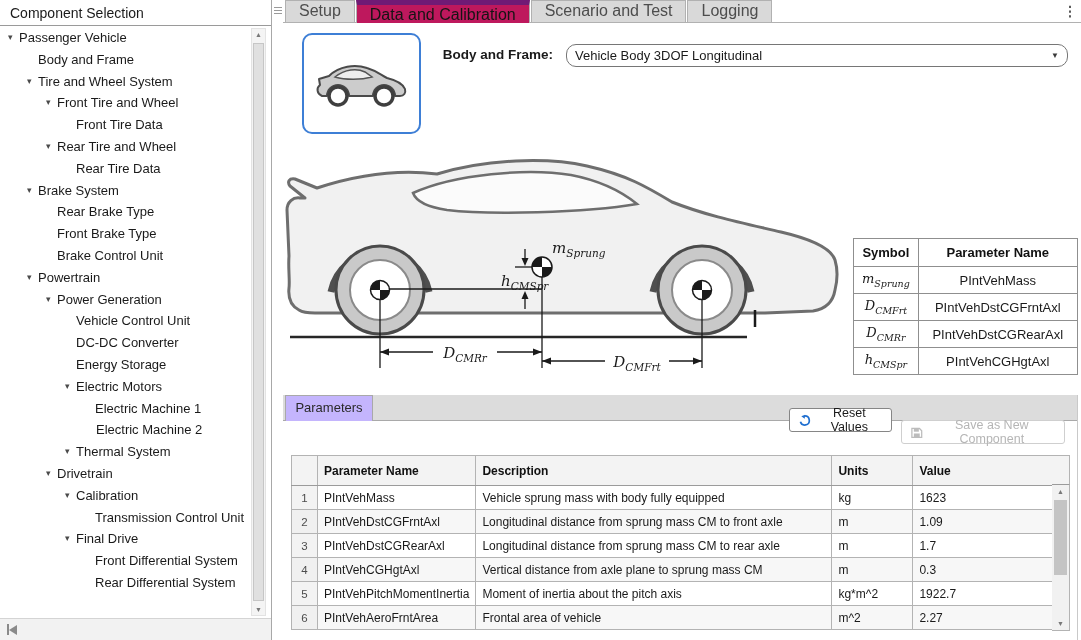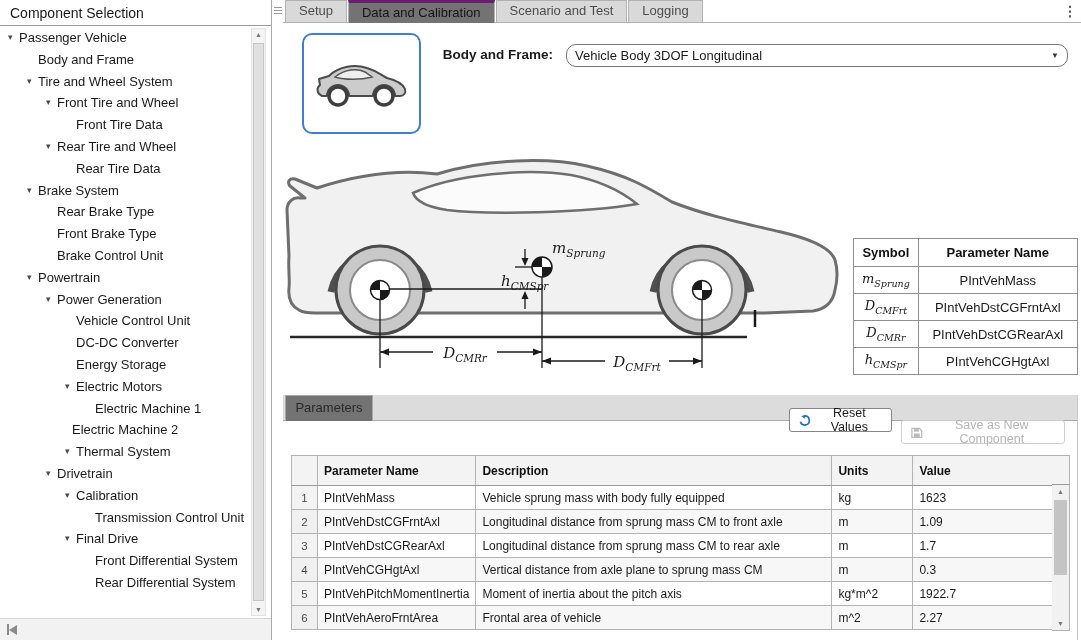--- a/index.html
+++ b/index.html
@@ -27,24 +27,24 @@
     border-bottom:5.5px solid transparent;border-right:8px solid #8a8a8a;}
 
   .splitter{position:absolute;left:271px;top:0;width:1px;height:640px;background:#a8a8a8;}
   .splitter-grip{position:absolute;left:274px;top:5px;width:8px;}
   .splitter-grip i{display:block;height:1px;background:#9a9a9a;margin:2px 0;}
 
   
   .tabstrip{position:absolute;left:283px;top:0;width:798px;height:22px;
     display:flex;align-items:flex-start;border-bottom:1px solid #b1b1b1;box-sizing:content-box;}
   .tab{height:22px;box-sizing:border-box;background:#d9d9d9;border:1px solid #b1b1b1;
-    border-bottom:none;padding:0 13px;font-size:13px;color:#4d4d4d;line-height:20px;
+    border-bottom:none;padding:0 13px;font-size:16px;color:#4d4d4d;line-height:20px;
     margin-left:1px;white-space:nowrap;position:relative;}
   .tab:first-child{margin-left:2px;}
-  .tab.active{background:#737373;border-top:3px solid #701a75;height:23px;color:#141414;z-index:2;}
+  .tab.active{background:#be185d;border-top:5px solid #701a75;height:23px;color:#141414;z-index:2;}
   .overflow-menu{position:absolute;left:1062px;top:2px;width:16px;height:18px;
     font-size:14px;font-weight:bold;color:#5a5a5a;text-align:center;line-height:18px;}
 
   
   .car-select{position:absolute;left:302px;top:33px;width:119px;height:101px;background:#fff;
     border:2px solid #3e7fd6;border-radius:10px;box-sizing:border-box;display:flex;
     align-items:center;justify-content:center;padding:0;}
   .bf-label{position:absolute;left:420px;top:47px;width:133px;text-align:right;
     font-size:13.5px;font-weight:bold;color:#1a1a1a;}
   .dropdown{position:absolute;left:566px;top:44px;width:502px;height:23px;box-sizing:border-box;
@@ -61,21 +61,21 @@
     padding:0 8px;height:26px;white-space:nowrap;}
   .symtable th{font-weight:bold;height:27px;color:#111;}
   .symtable td.sym{width:46px;font-family:"DejaVu Serif",serif;}
   .symtable td.sym i{font-style:italic;}
   .symtable td.sym sub{font-size:9.5px;font-style:italic;}
   .symtable td.pname{width:142px;}
 
   
   .panel-strip{position:absolute;left:283px;top:395px;width:795px;height:25px;
     background:#dcdcdc;border-bottom:1px solid #a9a9a9;box-sizing:content-box;}
-  .panel-tab{position:absolute;left:285px;top:395px;width:88px;height:26px;background:#737373;
+  .panel-tab{position:absolute;left:285px;top:395px;width:88px;height:26px;background:#c4b5fd;
     border:1px solid #a9a9a9;border-bottom:none;box-sizing:border-box;font-size:13px;
     color:#2a2a2a;text-align:center;line-height:24px;z-index:2;}
   .panel-right-border{position:absolute;left:1077px;top:395px;width:1px;height:245px;background:#c9c9c9;}
 
   .btn{position:absolute;height:24px;box-sizing:border-box;background:#fff;border-radius:3px;
     display:flex;align-items:center;gap:6px;padding:0 9px;font-size:12.5px;font-family:inherit;}
   .btn-reset{left:789px;top:408px;width:103px;border:1px solid #868686;color:#1a1a1a;}
   .btn-save{left:901px;top:420px;width:164px;border:1px solid #cfcfcf;color:#b5b5b5;}
 
   
@@ -158,21 +158,21 @@
       <div class="tree-item" style="padding-left: 76px;">
         <span class="tree-label">Energy Storage</span>
       </div>
       <div class="tree-item" style="padding-left: 65px;">
         <span class="tree-arrow">▾</span>
         <span class="tree-label">Electric Motors</span>
       </div>
       <div class="tree-item" style="padding-left: 95px;">
         <span class="tree-label">Electric Machine 1</span>
       </div>
-      <div class="tree-item" style="padding-left: 72px;">
+      <div class="tree-item" style="padding-left: 72px; margin-left: 24px;">
         <span class="tree-label">Electric Machine 2</span>
       </div>
       <div class="tree-item" style="padding-left: 65px;">
         <span class="tree-arrow">▾</span>
         <span class="tree-label">Thermal System</span>
       </div>
       <div class="tree-item" style="padding-left: 46px;">
         <span class="tree-arrow">▾</span>
         <span class="tree-label">Drivetrain</span>
       </div>

